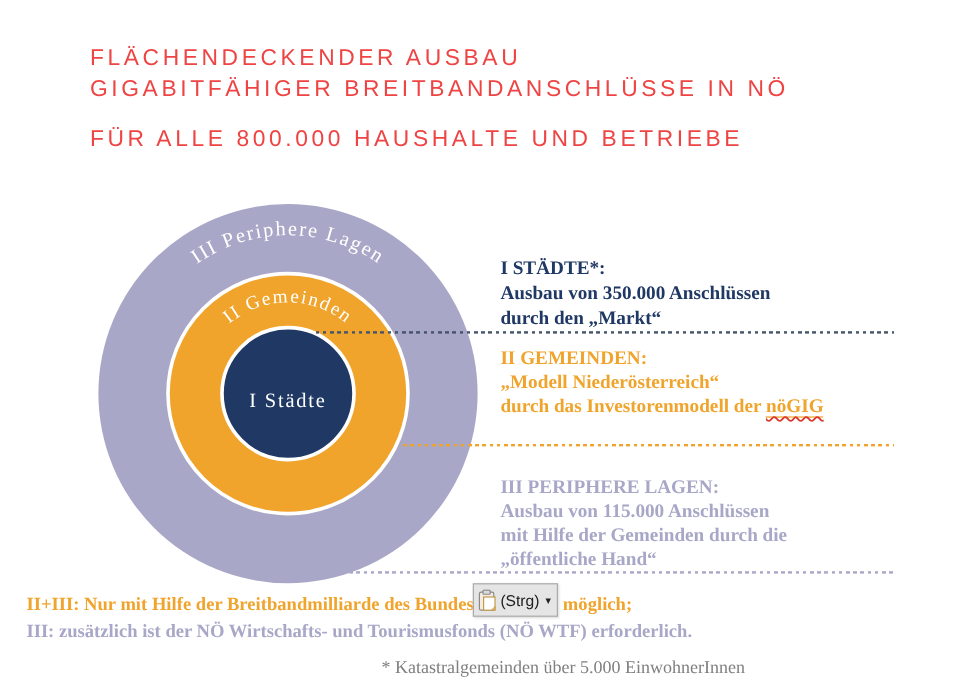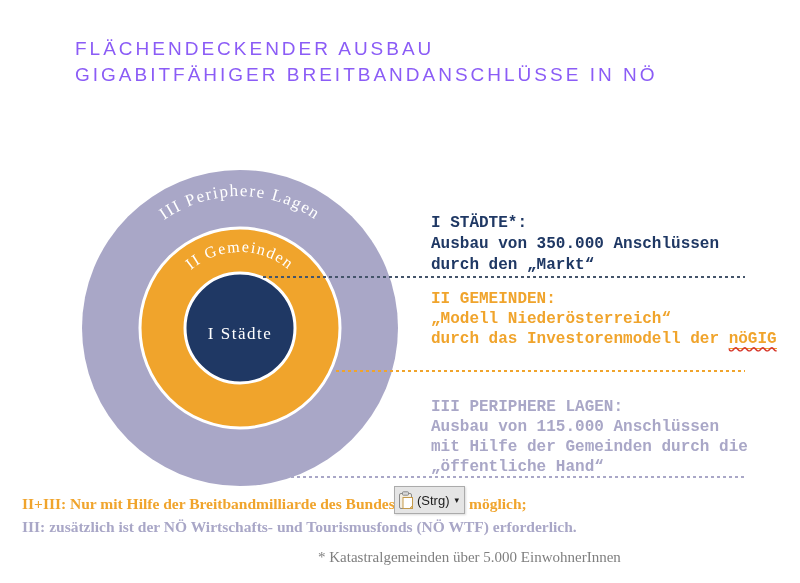--- a/index.html
+++ b/index.html
@@ -6,21 +6,21 @@
   body{
     width:800px;height:583px;
     background:#ffffff;
     position:relative;
     font-family:"Liberation Sans",sans-serif;
     overflow:hidden;
   }
   
   .title{
     position:absolute;left:75px;top:36px;
-    color:#8b5cf6;
+    color:#ef4444;
     font-size:19px;
     letter-spacing:3px;
     line-height:26px;
     white-space:nowrap;
   }
   .title .gap{height:16px;}
   
   .diagram{
     position:absolute;left:80px;top:168px;width:320px;height:320px;
   }
@@ -34,22 +34,22 @@
     position:absolute;height:2px;
   }
   .sep1{left:263px;top:276px;width:482px;
     background:repeating-linear-gradient(to right,#44546a 0 3px,transparent 3px 6px);}
   .sep2{left:336px;top:370px;width:409px;
     background:repeating-linear-gradient(to right,#f0a42c 0 3px,transparent 3px 6px);}
   .sep3{left:291px;top:476px;width:454px;
     background:repeating-linear-gradient(to right,#a9a7c7 0 3px,transparent 3px 6px);}
   
   .legend-block{
-    position:absolute;left:431px;width:360px;
-    font-family:Liberation Mono, monospace;
+    position:absolute;left:417px;width:360px;
+    font-family:Liberation Serif, serif;
     font-weight:bold;
     font-size:16px;
     line-height:20px;
     white-space:nowrap;
   }
   .block1{top:213px;color:#1f3864;line-height:21px;}
   .block2{top:289px;color:#f0a42c;}
   .block3{top:397px;color:#a9a7c7;}
   .noegig{
     text-decoration-line:underline;
@@ -101,20 +101,21 @@
     font-size:9px;color:#202020;margin-left:2px;
   }
 </style>
 </head>
 <body>
 
 <div class="title">
   <div>FLÄCHENDECKENDER AUSBAU</div>
   <div>GIGABITFÄHIGER BREITBANDANSCHLÜSSE IN NÖ</div>
   <div class="gap"></div>
+  <div>FÜR ALLE 800.000 HAUSHALTE UND BETRIEBE</div>
 </div>
 
 <svg class="diagram" viewBox="0 0 320 320">
   <circle cx="160" cy="160" r="158" fill="#a9a7c7"></circle>
   <circle cx="160" cy="160" r="100" fill="#f0a42c" stroke="#ffffff" stroke-width="3"></circle>
   <circle cx="160" cy="160" r="55" fill="#1f3864" stroke="#ffffff" stroke-width="3"></circle>
   <defs>
     <path id="arcOuter" d="M 45.7 94 A 132 132 0 0 1 274.3 94" fill="none"></path>
     <path id="arcMid" d="M 101.8 111.1 A 76 76 0 0 1 218.2 111.1" fill="none"></path>
   </defs>

